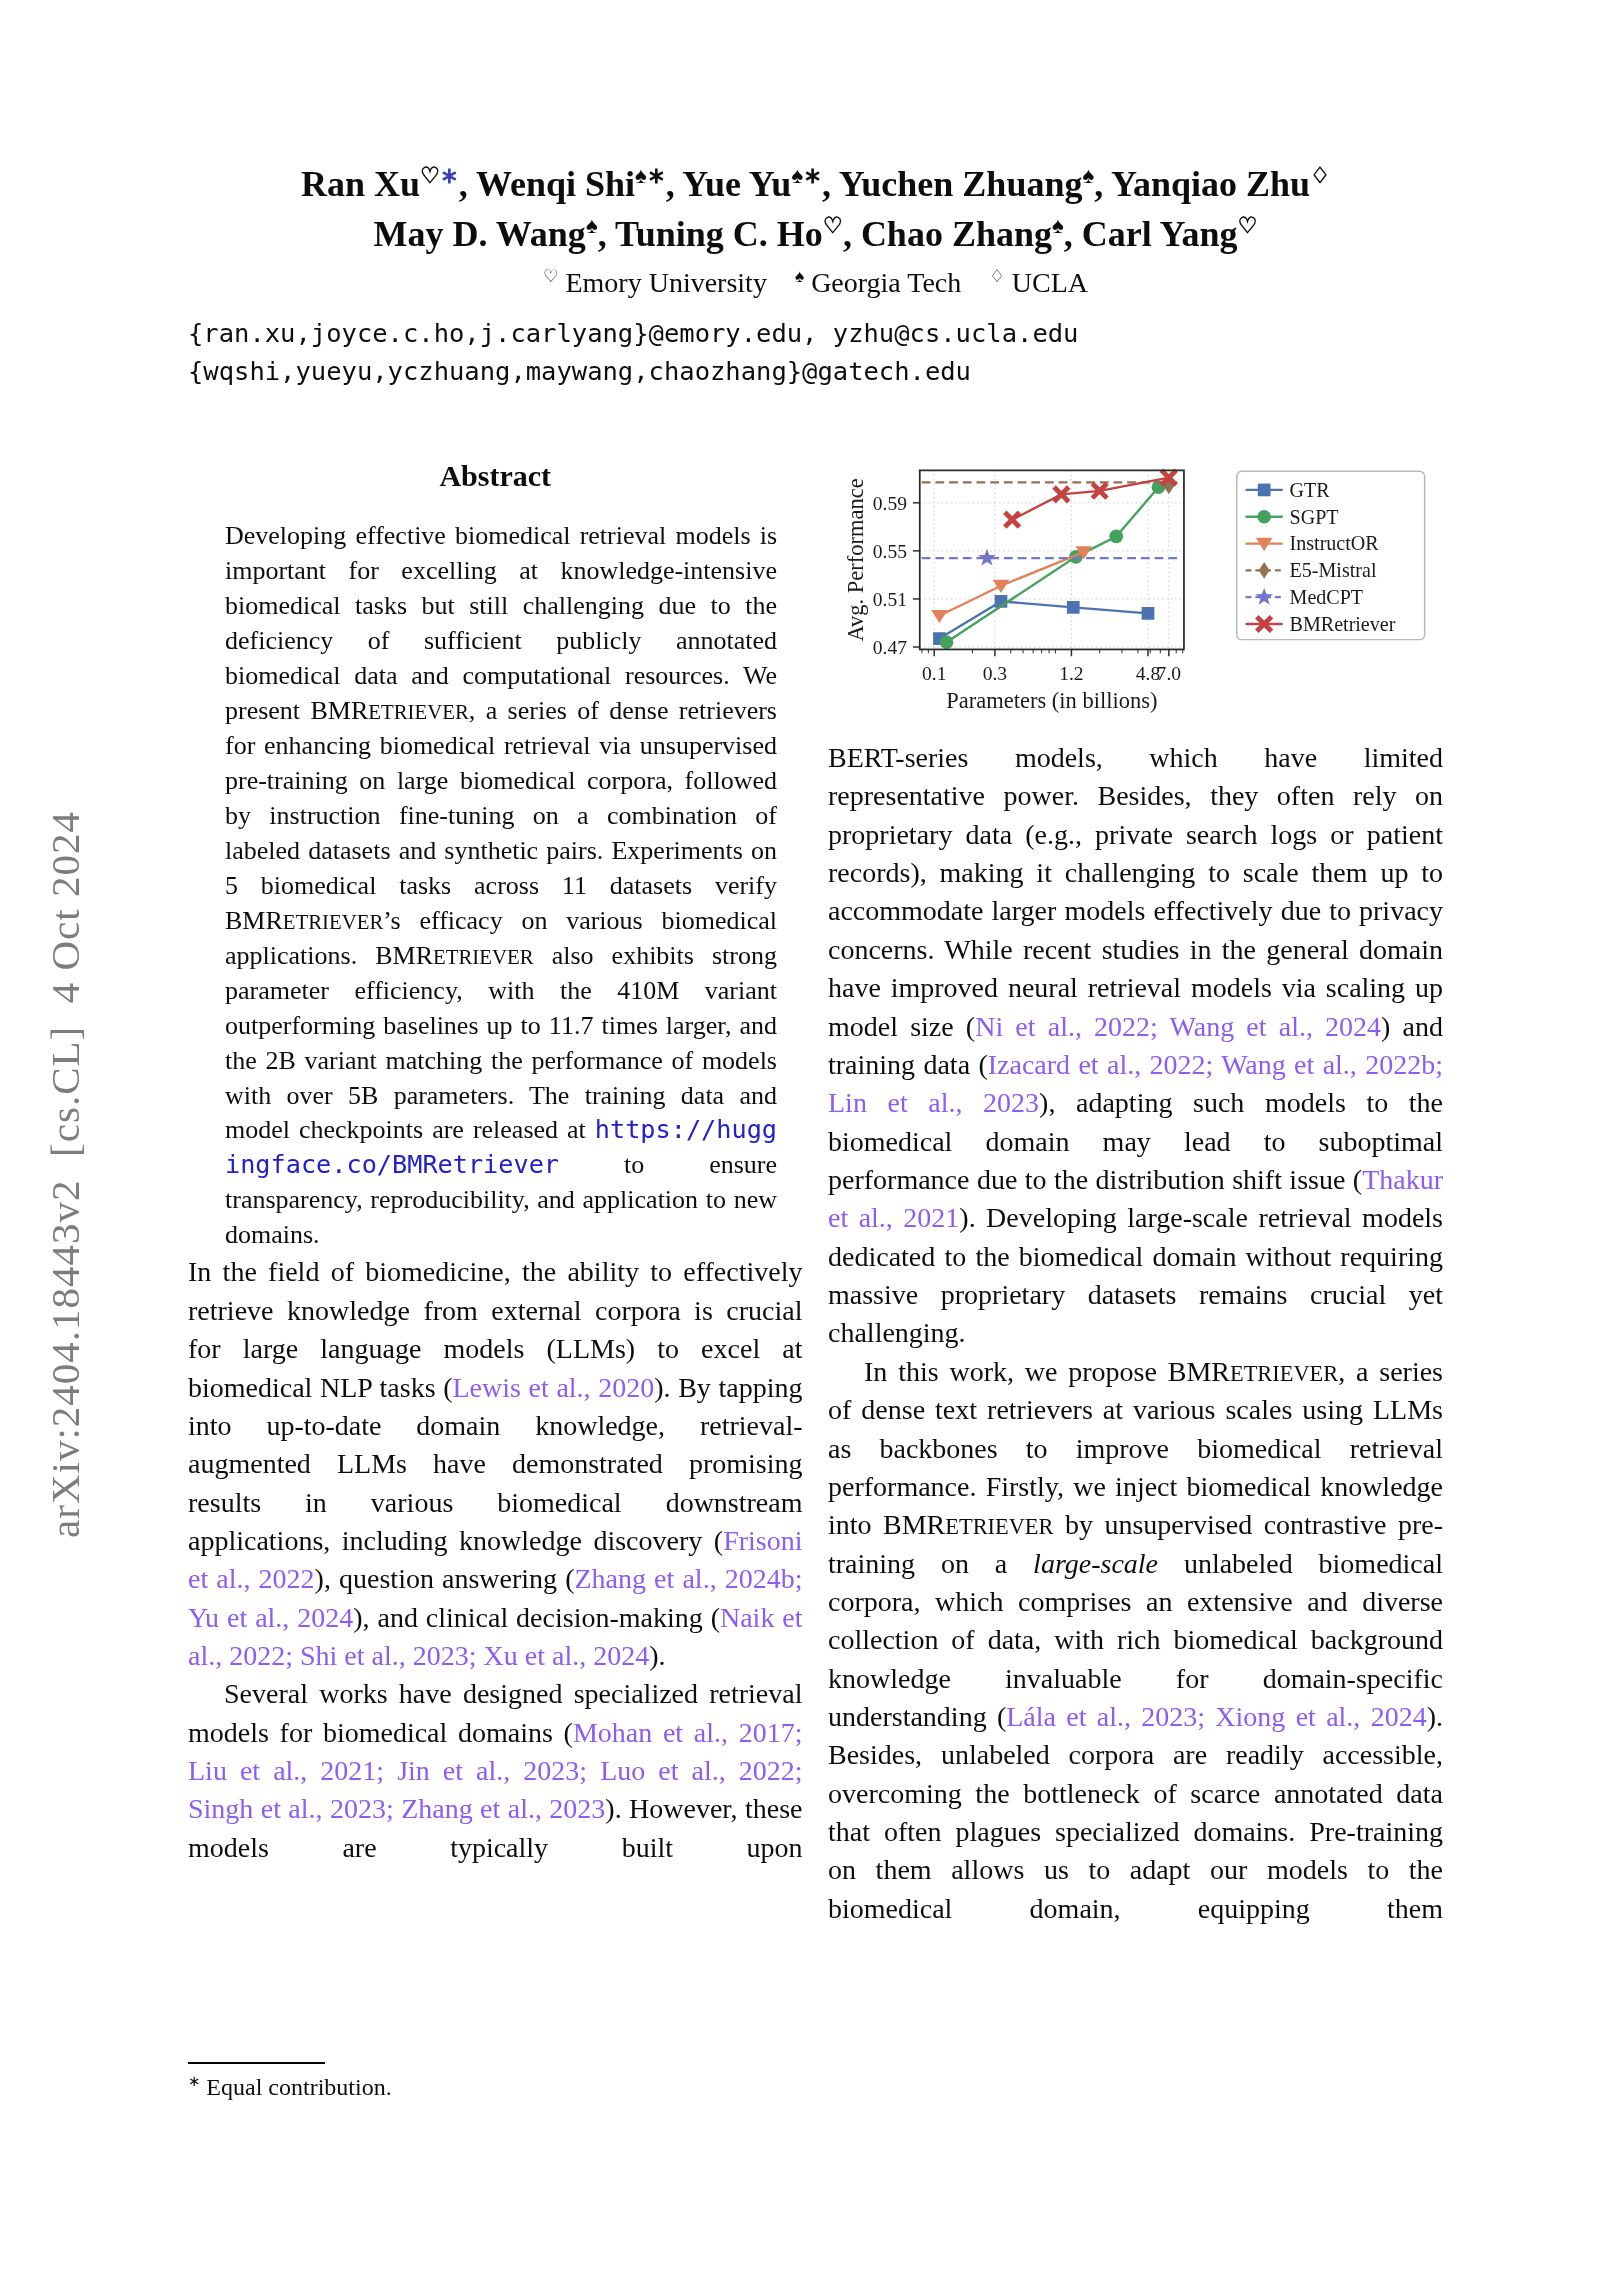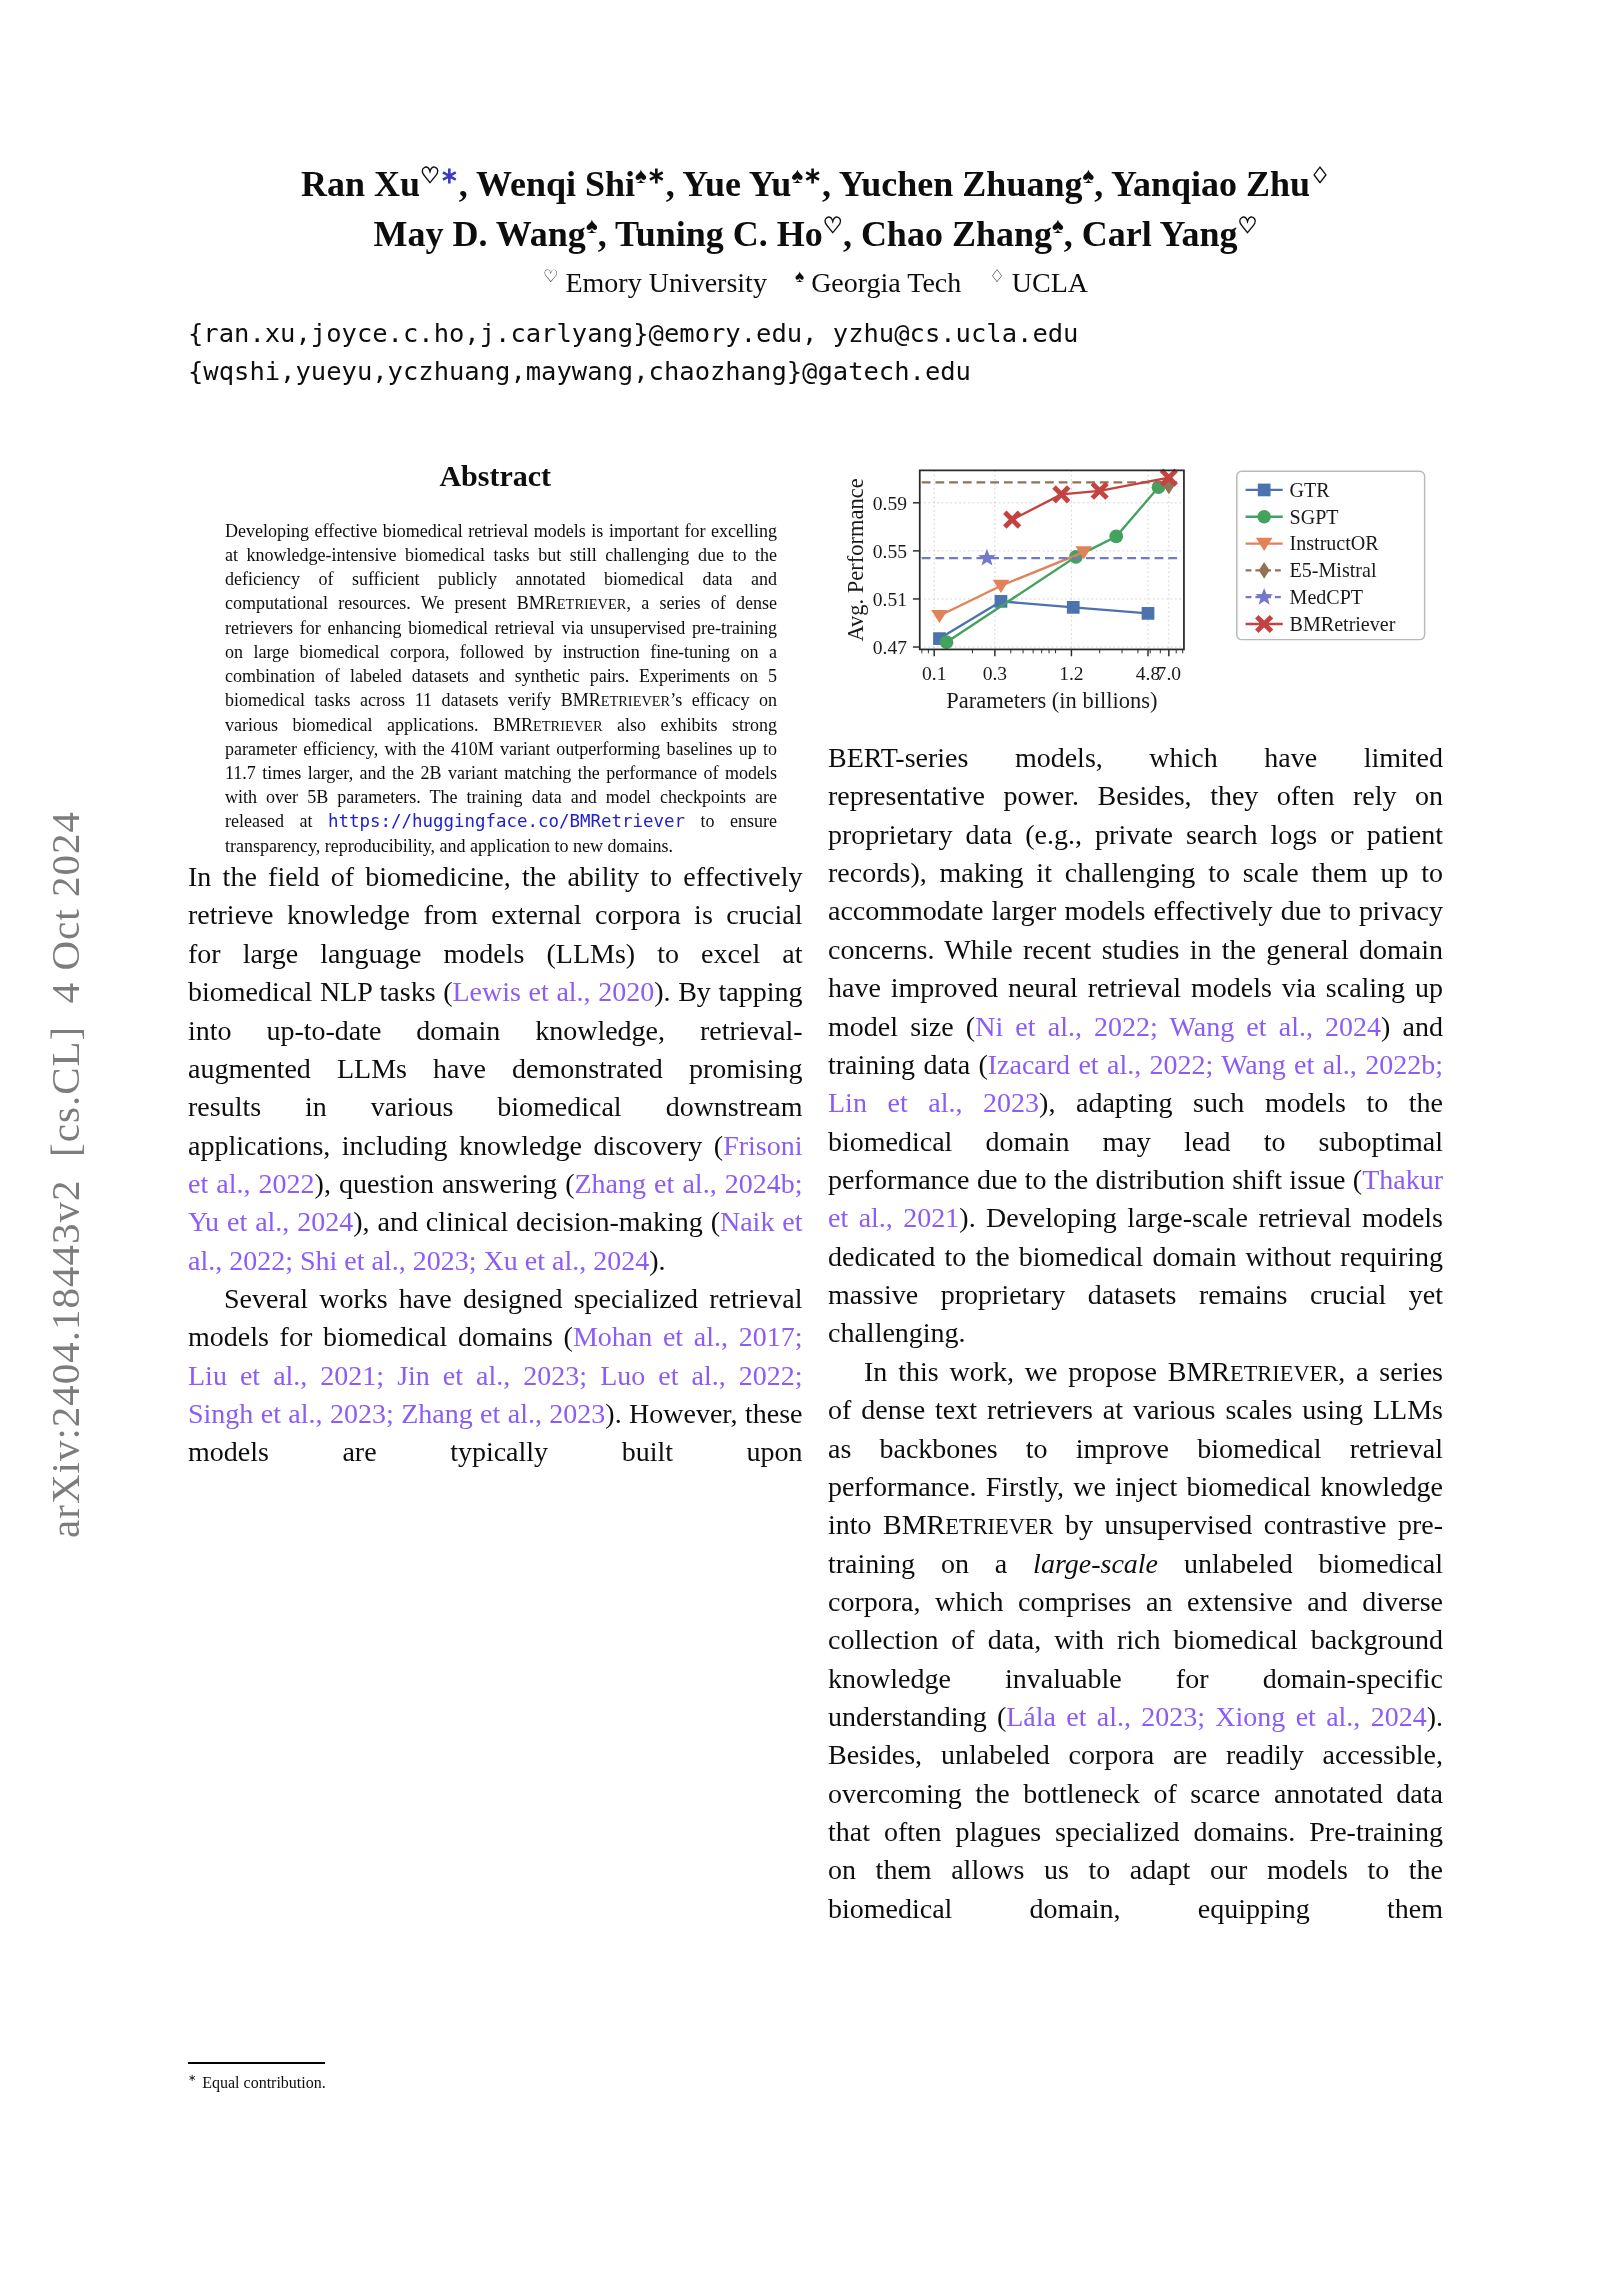--- a/index.html
+++ b/index.html
@@ -28,34 +28,34 @@
   .sup, .supstar { vertical-align:super; font-size:0.62em; line-height:0; }
   .supstar { color:#3b3bbf; }
   .sc { font-size:0.80em; }
   .link { color:#8b5cf6; }
   .url { font-family:"DejaVu Sans Mono", monospace; color:#2020cc; word-break:break-all; font-size:0.97em; }
   .italic { font-style:italic; }
   .columns { display:flex; gap:25.5px; margin-top:47px; }
   .col { width:615px; }
   .abs-head { text-align:center; font-size:30px; font-weight:bold; margin-top:21.6px; }
   .abs-body {
-    font-size:18px; line-height:1.346; text-align:justify; hyphens:auto;
+    font-size:26px; line-height:1.346; text-align:justify; hyphens:auto;
     margin:25.5px 25.5px 0 37px;
   }
   .sec-head { font-size:30px; font-weight:bold; margin:43px 0 27.4px; }
   .sec-num { display:inline-block; margin-right:33px; }
   .body { font-size:28px; line-height:1.37; text-align:justify; hyphens:auto; }
   .indent { text-indent:36px; }
   .cont { text-align-last:justify; }
   .fig { display:block; margin:3.9px 0 25.5px; }
   .fig svg { display:block; }
   .caption { font-size:26px; line-height:1.36; text-align:justify; hyphens:auto; margin-top:9.8px; }
   .footnote { position:absolute; left:188px; top:2062px; width:608px; }
   .fnrule { width:137px; border-top:2px solid #000; margin-bottom:9.8px; }
-  .fntext { font-size:16px; }
+  .fntext { font-size:24px; }
   .fntext .sup { margin-right:5.9px; }
   svg text { font-family:"Liberation Serif", serif; fill:#1a1a1a; }
   svg .tick { font-size:20px; }
   svg .axlabel { font-size:23px; }
   svg .leg { font-size:20.5px; }
 </style>
 </head>
 <body>
 
 <div class="arxiv-side">arXiv:2404.18443v2  [cs.CL]  4 Oct 2024</div>

